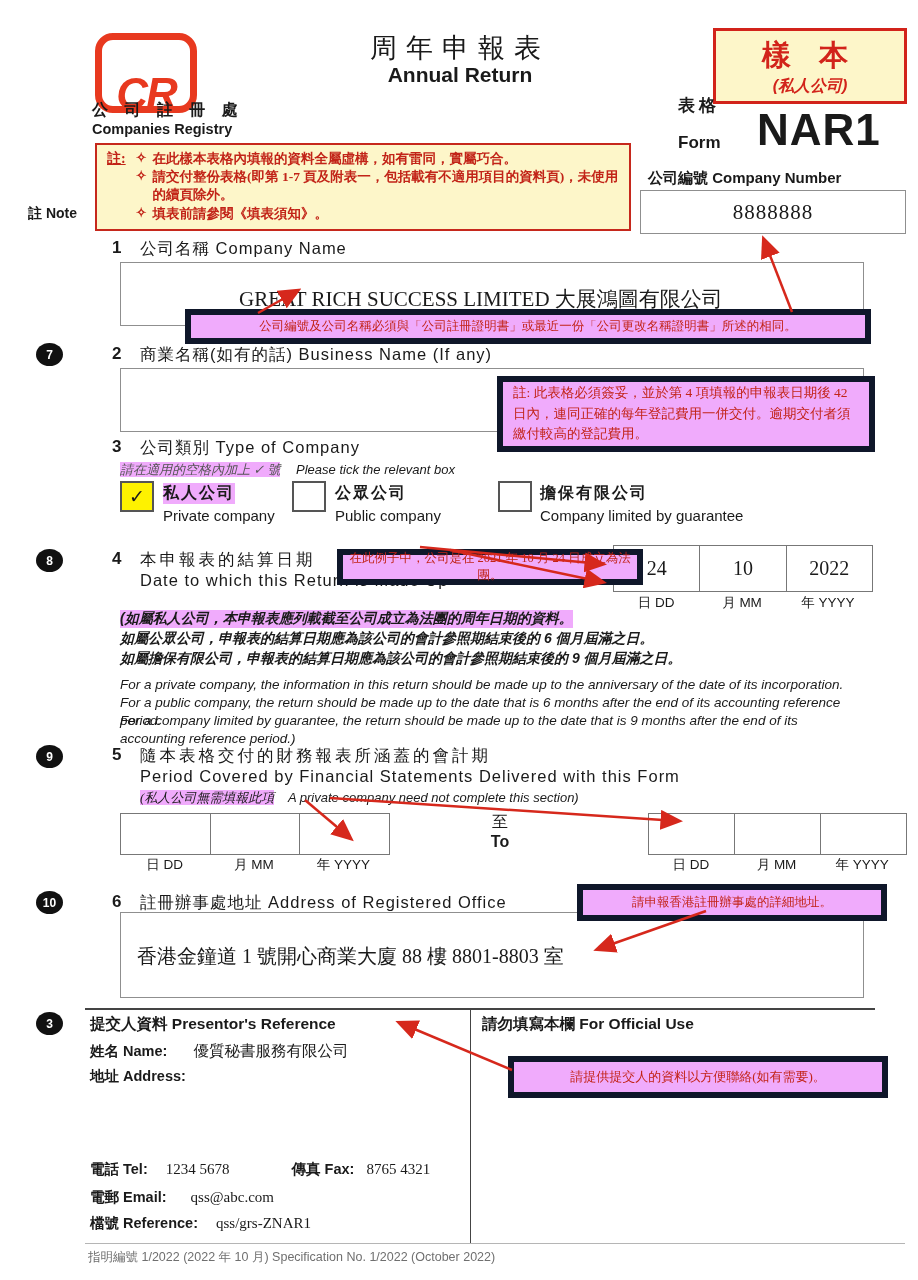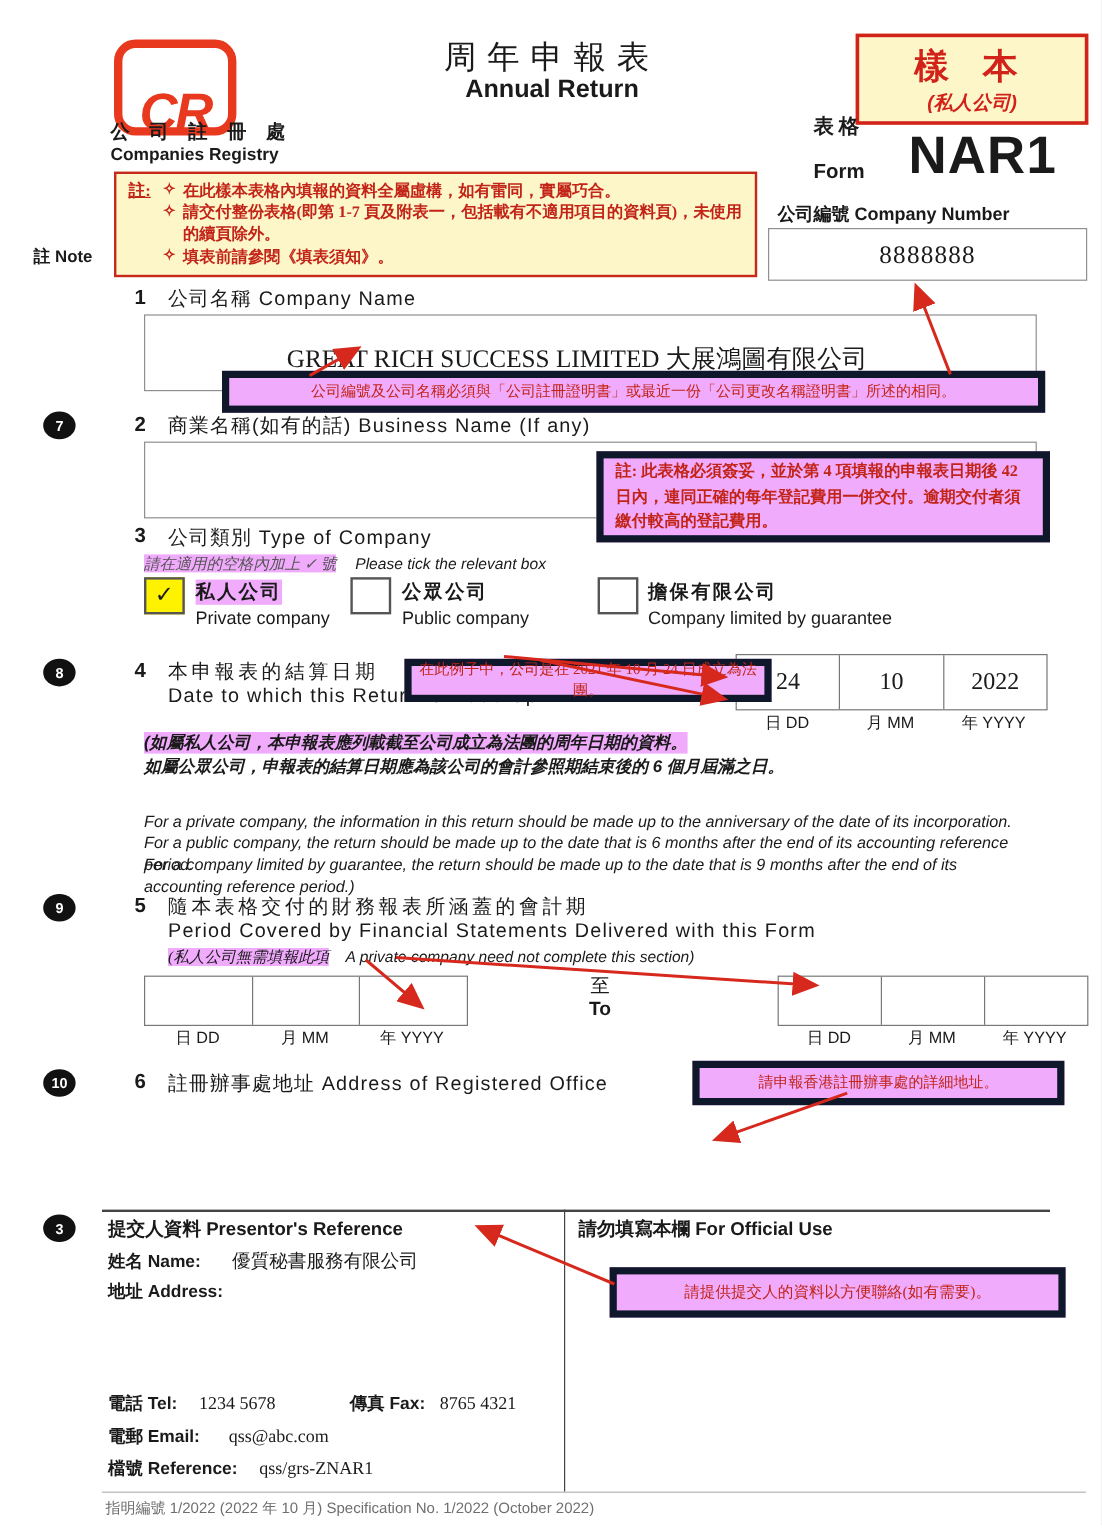--- a/index.html
+++ b/index.html
@@ -86,21 +86,21 @@
   <div class="abs sechead" style="left:140px;top:238px;">公司名稱  Company Name</div>
   <div class="abs fbox" style="left:120px;top:262px;width:742px;height:62px;">
     <div class="serif" style="margin:22px 0 0 118px;font-size:21px;">GREAT RICH SUCCESS LIMITED  大展鴻圖有限公司</div>
   </div>
   <div class="abs annot" style="left:185px;top:309px;width:674px;height:23px;font-size:12.5px;">公司編號及公司名稱必須與「公司註冊證明書」或最近一份「公司更改名稱證明書」所述的相同。</div>
 
   <div class="abs badge" style="left:36px;top:343px;">7</div>
   <div class="abs secnum" style="left:112px;top:344px;">2</div>
   <div class="abs sechead" style="left:140px;top:344px;">商業名稱(如有的話)  Business Name (If any)</div>
   <div class="abs fbox" style="left:120px;top:368px;width:742px;height:62px;"></div>
-  <div class="abs annot" style="left:497px;top:376px;width:378px;height:76px;font-size:13.5px;line-height:1.55;padding:4px 10px;box-sizing:border-box;text-align:left;font-weight:bold;">註: 此表格必須簽妥，並於第 4 項填報的申報表日期後 42 日內，連同正確的每年登記費用一併交付。逾期交付者須繳付較高的登記費用。</div>
+  <div class="abs annot" style="left:497px;top:376px;width:378px;height:76px;font-size:13.5px;line-height:1.55;padding:4px 10px;box-sizing:border-box;text-align:left;">註: 此表格必須簽妥，並於第 4 項填報的申報表日期後 42 日內，連同正確的每年登記費用一併交付。逾期交付者須繳付較高的登記費用。</div>
 
   <div class="abs secnum" style="left:112px;top:437px;">3</div>
   <div class="abs sechead" style="left:140px;top:437px;">公司類別  Type of Company</div>
   <div class="abs" style="left:120px;top:461px;font-size:13px;">
     <span class="i serif hl red" style="color:#8a6d00;color:#555;">請在適用的空格內加上 ✓ 號</span>
     <span class="i" style="margin-left:12px;">Please tick the relevant box</span>
   </div>
 
   <div class="abs cb checked" style="left:120px;top:481px;">
     <span>✓</span>
@@ -129,20 +129,21 @@
     <div class="cell">2022</div>
   </div>
   <div class="abs lblrow" style="left:613px;top:594px;width:258px;">
     <div>日 DD</div>
     <div>月 MM</div>
     <div>年 YYYY</div>
   </div>
 
   <div class="abs b i hl" style="left:120px;top:610px;font-size:14px;">(如屬私人公司，本申報表應列載截至公司成立為法團的周年日期的資料。</div>
   <div class="abs b i" style="left:120px;top:630px;font-size:14px;">如屬公眾公司，申報表的結算日期應為該公司的會計參照期結束後的 6 個月屆滿之日。</div>
+  <div class="abs b i" style="left:120px;top:650px;font-size:14px;">如屬擔保有限公司，申報表的結算日期應為該公司的會計參照期結束後的 9 個月屆滿之日。</div>
 
   <div class="abs i" style="left:120px;top:676px;width:742px;font-size:13.5px;line-height:1.35;">For a private company, the information in this return should be made up to the anniversary of the date of its incorporation.</div>
   <div class="abs i" style="left:120px;top:694px;width:742px;font-size:13.5px;line-height:1.35;">For a public company, the return should be made up to the date that is 6 months after the end of its accounting reference period.</div>
   <div class="abs i" style="left:120px;top:712px;width:742px;font-size:13.5px;line-height:1.35;">For a company limited by guarantee, the return should be made up to the date that is 9 months after the end of its accounting reference period.)</div>
 
   <div class="abs badge" style="left:36px;top:745px;">9</div>
   <div class="abs secnum" style="left:112px;top:745px;">5</div>
   <div class="abs sechead" style="left:140px;top:745px;letter-spacing:3px;">隨本表格交付的財務報表所涵蓋的會計期</div>
   <div class="abs sechead" style="left:140px;top:767px;">Period Covered by Financial Statements Delivered with this Form</div>
   <div class="abs" style="left:140px;top:789px;font-size:13px;">
@@ -174,20 +175,23 @@
   <div class="abs lblrow" style="left:648px;top:856px;width:257px;">
     <div>日 DD</div>
     <div>月 MM</div>
     <div>年 YYYY</div>
   </div>
 
   <div class="abs badge" style="left:36px;top:891px;">10</div>
   <div class="abs secnum" style="left:112px;top:892px;">6</div>
   <div class="abs sechead" style="left:140px;top:892px;">註冊辦事處地址  Address of Registered Office</div>
   <div class="abs annot" style="left:577px;top:884px;width:298px;height:25px;font-size:12.5px;">請申報香港註冊辦事處的詳細地址。</div>
+  <div class="abs fbox" style="left:120px;top:912px;width:742px;height:84px;">
+    <div class="serif" style="margin:30px 0 0 16px;font-size:20px;">香港金鐘道 1 號開心商業大廈 88 樓 8801-8803 室</div>
+  </div>
 
   <div class="abs" style="left:85px;top:1008px;width:790px;height:0;border-top:2px solid #444;"></div>
   <div class="abs" style="left:470px;top:1008px;width:0;height:235px;border-left:1.5px solid #444;"></div>
 
   <div class="abs badge" style="left:36px;top:1012px;">3</div>
   <div class="abs b" style="left:90px;top:1014px;font-size:15.5px;">提交人資料 Presentor's Reference</div>
   <div class="abs b" style="left:482px;top:1014px;font-size:15.5px;">請勿填寫本欄 For Official Use</div>
 
   <div class="abs" style="left:90px;top:1041px;font-size:14.5px;">
     <span class="b">姓名 Name:</span>

